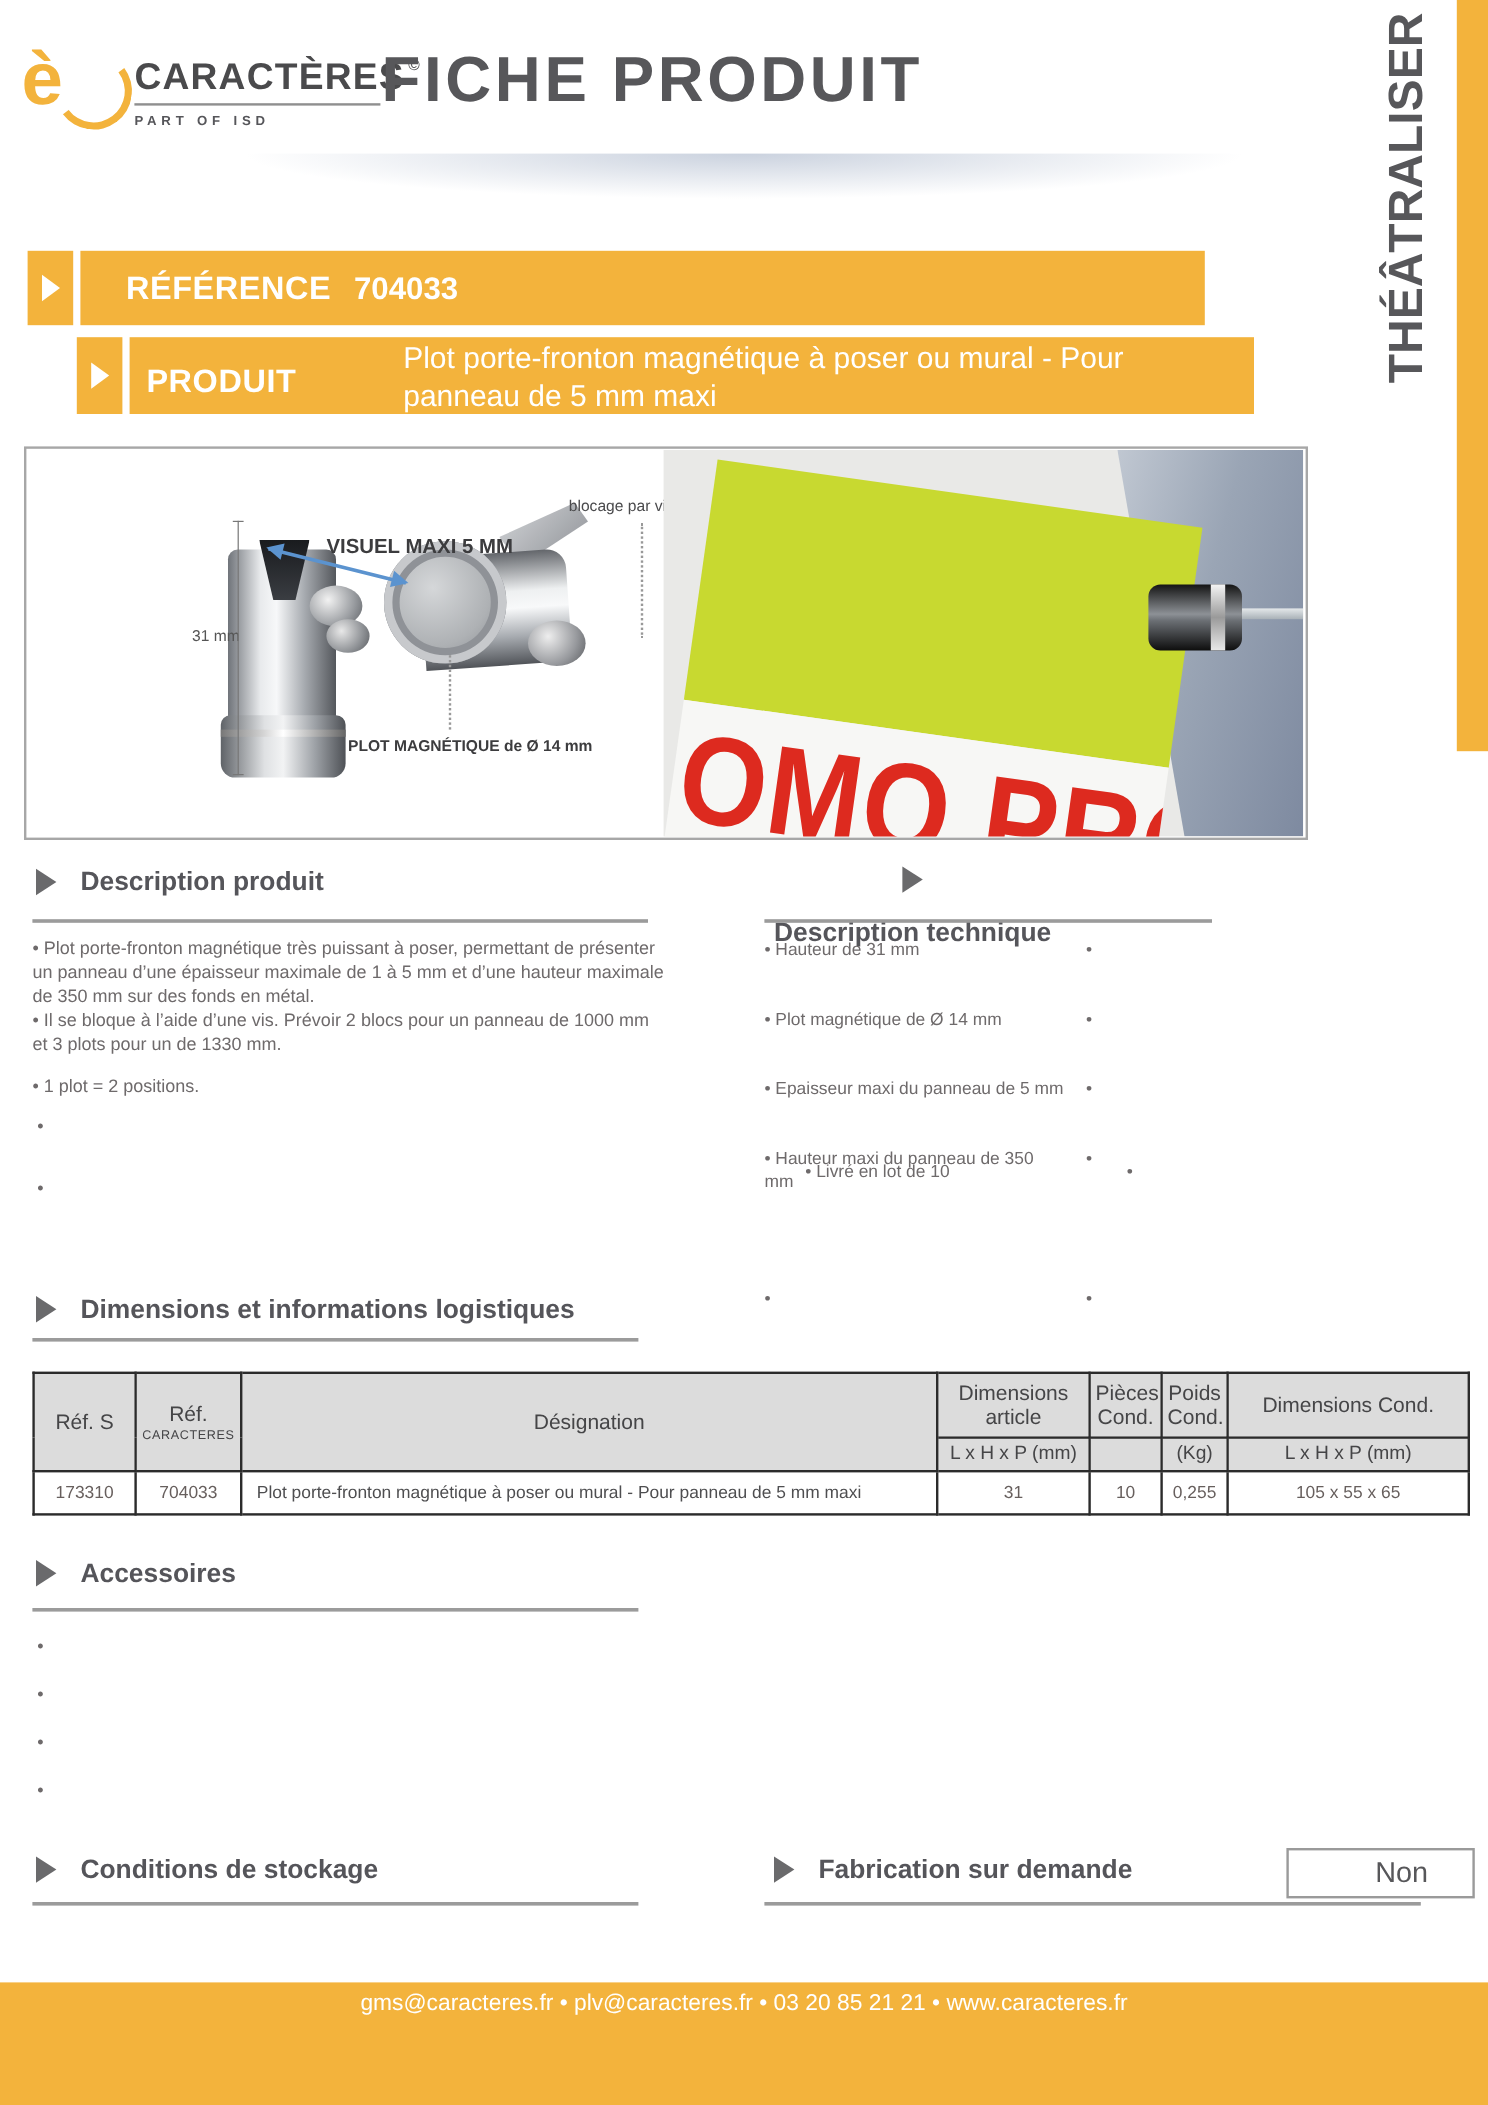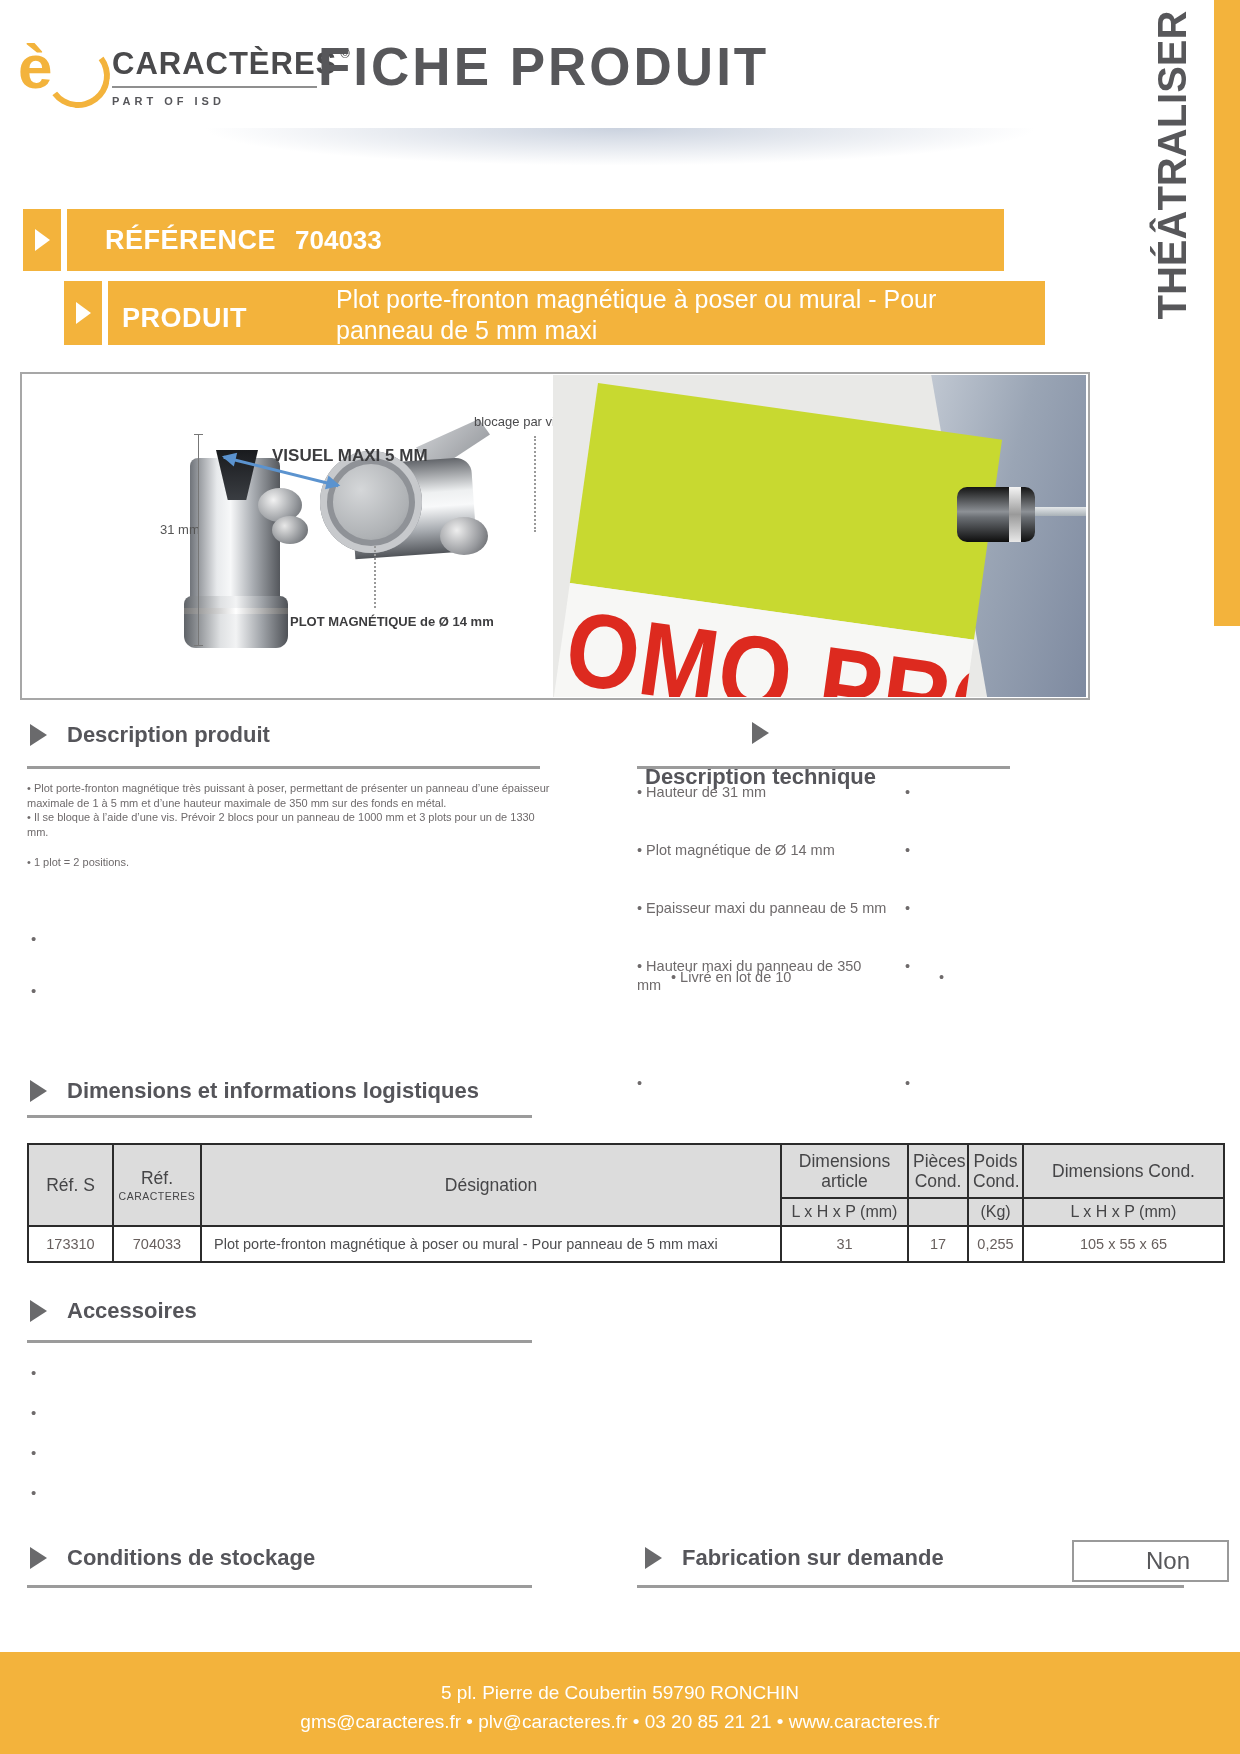--- a/index.html
+++ b/index.html
@@ -121,21 +121,21 @@
   .rule{position:absolute;height:3px;background:#9b9b9b;}
 
   .head-produit{left:30px;top:722px;}     .rule-produit{left:27px;top:766px;width:513px;}
   .head-technique{left:645px;top:722px;flex-direction:column;}  .rule-technique{left:637px;top:766px;width:373px;}
   .head-logistics{left:30px;top:1078px;}  .rule-logistics{left:27px;top:1115px;width:505px;}
   .head-access{left:30px;top:1298px;}     .rule-access{left:27px;top:1340px;width:505px;}
   .head-stock{left:30px;top:1545px;}      .rule-stock{left:27px;top:1585px;width:505px;}
   .head-fab{left:645px;top:1545px;}       .rule-fab{left:637px;top:1585px;width:547px;}
 
   
-  .produit-body{position:absolute;left:27px;top:781px;width:528px;font-size:11px;
+  .produit-body{position:absolute;left:27px;top:781px;width:528px;font-size:15px;
                 line-height:1.34;color:#6e6a6b;}
   .produit-body p{margin:0;}
   .produit-body .p3{margin-top:15px;}
   .solo-dot{position:absolute;font-size:15px;color:#6e6a6b;}
   .sd-1{left:31px;top:930px;} .sd-2{left:31px;top:982px;}
 
   
   .tech-row{position:absolute;left:637px;width:300px;font-size:14.5px;color:#6e6a6b;line-height:1.3;}
   .tech-text{display:block;width:262px;white-space:pre-line;}
   .tech-dot{position:absolute;left:268px;top:0;}
@@ -325,21 +325,21 @@
       <th>L x H x P (mm)</th>
       <th></th>
       <th>(Kg)</th>
       <th>L x H x P (mm)</th>
     </tr>
     <tr>
       <td>173310</td>
       <td>704033</td>
       <td class="des">Plot porte-fronton magnétique à poser ou mural - Pour panneau de 5 mm maxi</td>
       <td>31</td>
-      <td>17</td>
+      <td>10</td>
       <td>0,255</td>
       <td>105 x 55 x 65</td>
     </tr>
   </tbody>
     </table>
 
   <div class="section-head head-access">
     <span class="tri"></span>
     <h2>Accessoires</h2>
   </div>
@@ -358,17 +358,16 @@
   <div class="section-head head-fab">
     <span class="tri"></span>
     <h2>Fabrication sur demande</h2>
   </div>
   <div class="rule rule-fab"></div>
   <div class="non-box">
     <span>Non</span>
   </div>
 
   <div class="footer">
-    <div class="footer-line1">5 pl. Pierre de Coubertin 59790 RONCHIN</div>
     <div class="footer-line2">gms@caracteres.fr • plv@caracteres.fr • 03 20 85 21 21 • www.caracteres.fr</div>
   </div>
 
 </div>
 
 </body></html>

